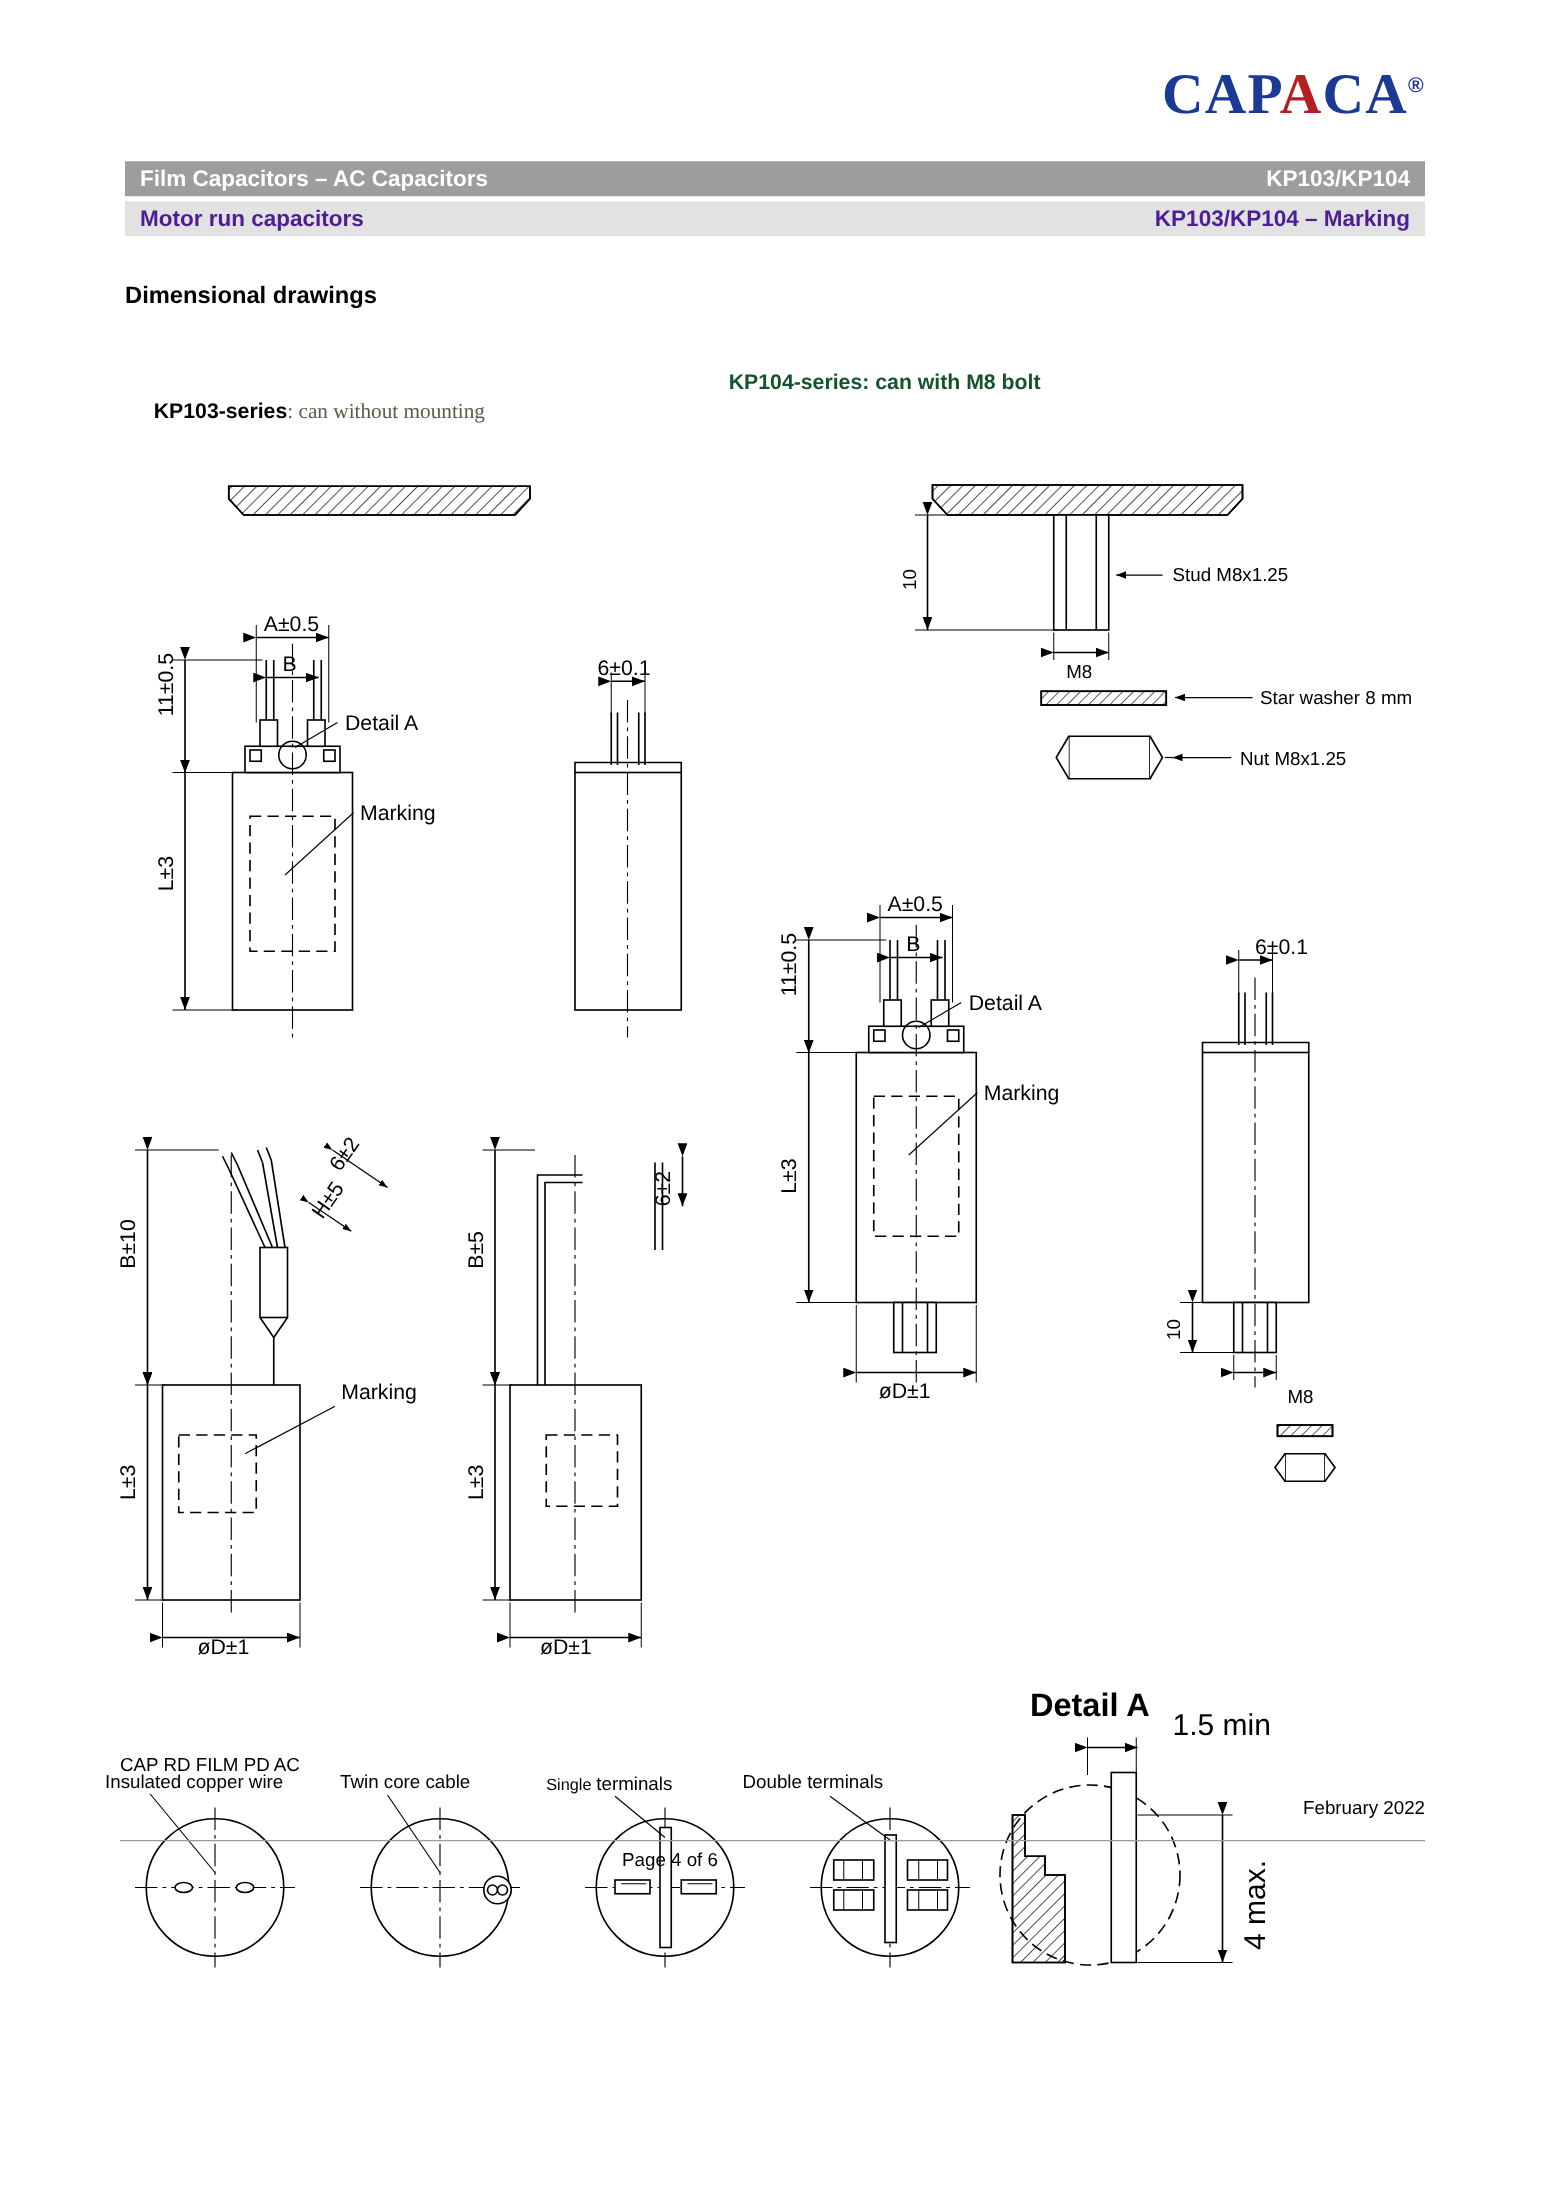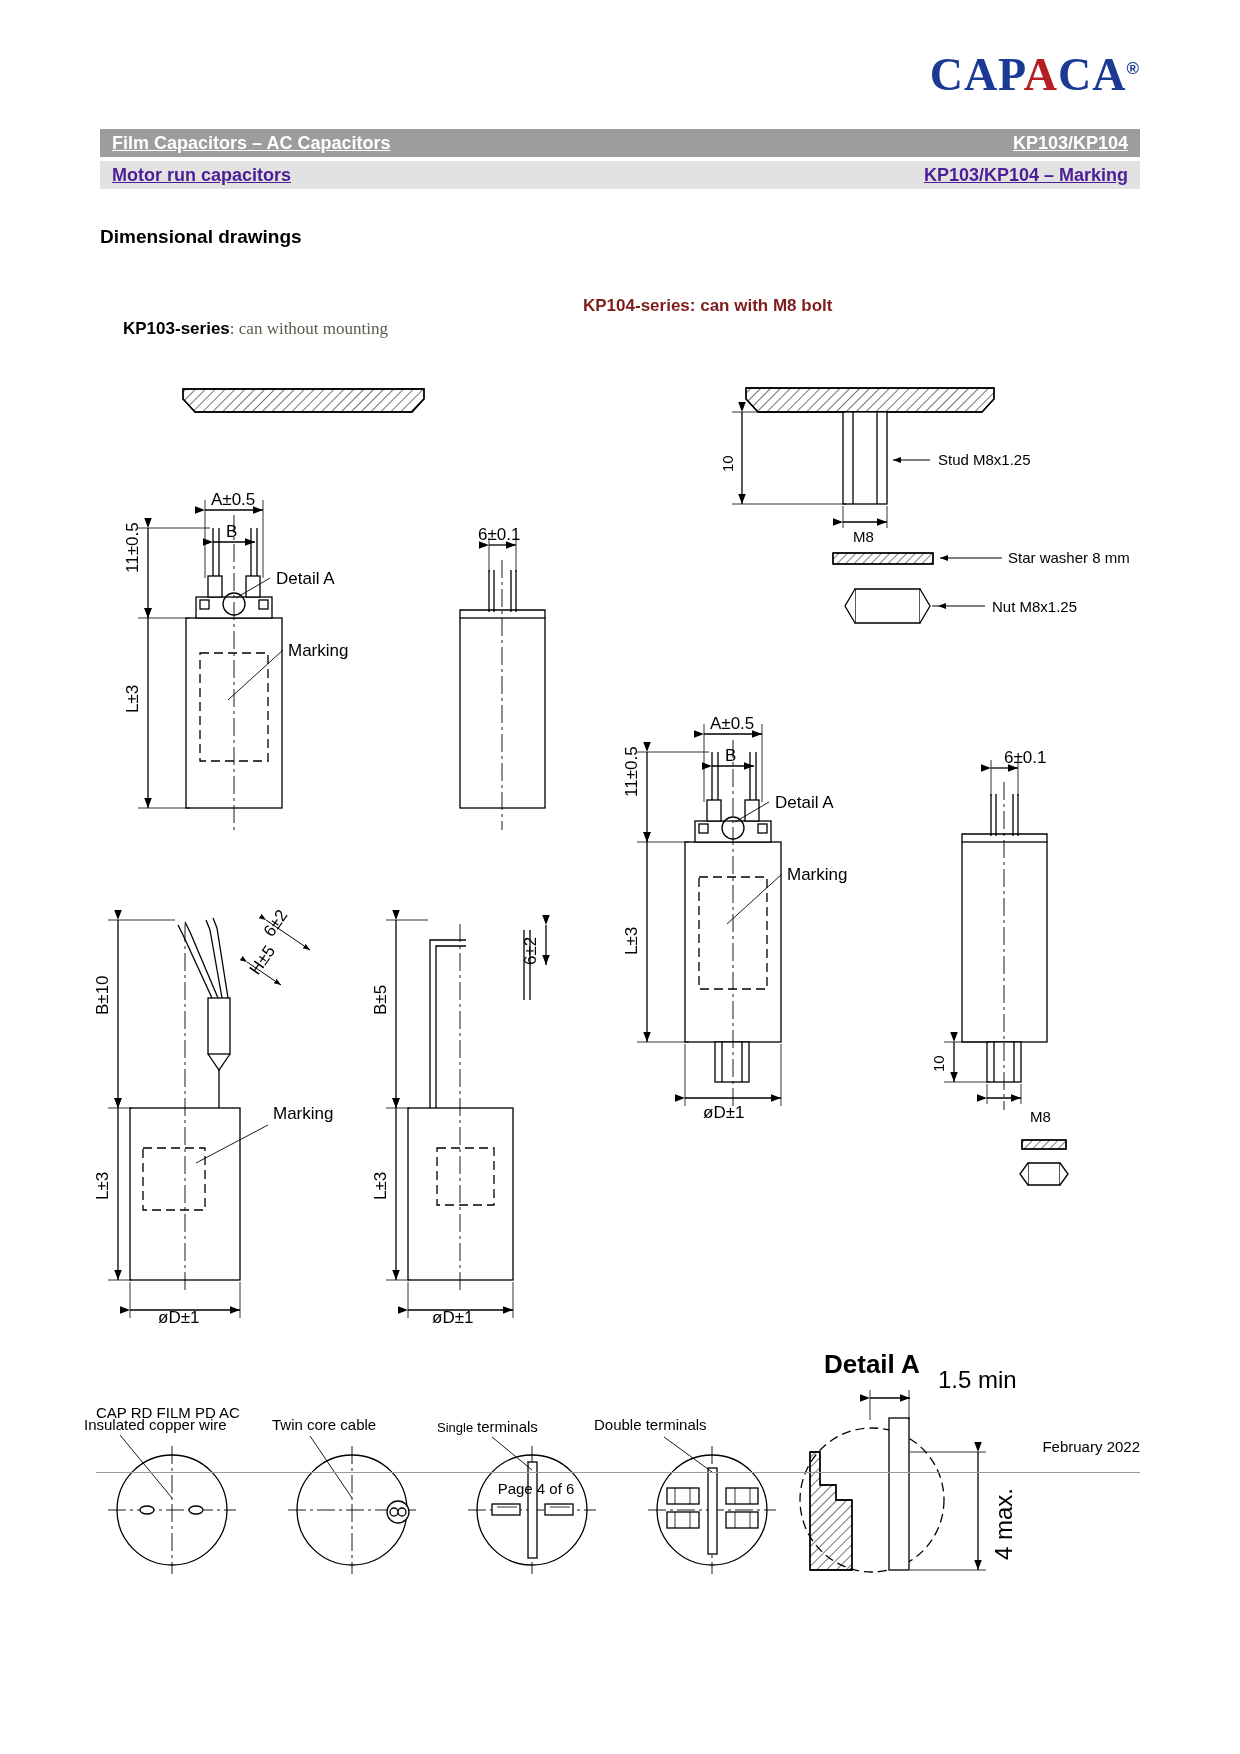--- a/index.html
+++ b/index.html
@@ -41,21 +41,20 @@
     left: 100px;
     width: 1040px;
     height: 28px;
     box-sizing: border-box;
     display: flex;
     align-items: center;
     justify-content: space-between;
     padding: 0 12px;
     font-size: 18px;
     font-weight: bold;
-    text-decoration: underline;
   }
   #bar-top {
     top: 129px;
     background: #9d9d9d;
     color: #ffffff;
   }
   #bar-bottom {
     top: 161px;
     background: #e2e2e2;
     color: #4c1d95;
@@ -75,21 +74,21 @@
     position: absolute;
     font-size: 17px;
   }
   .series-heading .bold { font-weight: bold; }
   .series-heading .serif {
     font-family: "Liberation Serif", serif;
     font-weight: normal;
     color: #5b5b4a;
   }
   #kp103-heading { left: 123px; top: 298px; margin-top: 21px; }
-  #kp104-heading { left: 583px; top: 296px; color: #7f1d1d; }
+  #kp104-heading { left: 583px; top: 296px; color: #14532d; }
 
   
   #drawing {
     position: absolute;
     left: 0;
     top: 0;
     width: 1240px;
     height: 1754px;
     pointer-events: none;
   }

